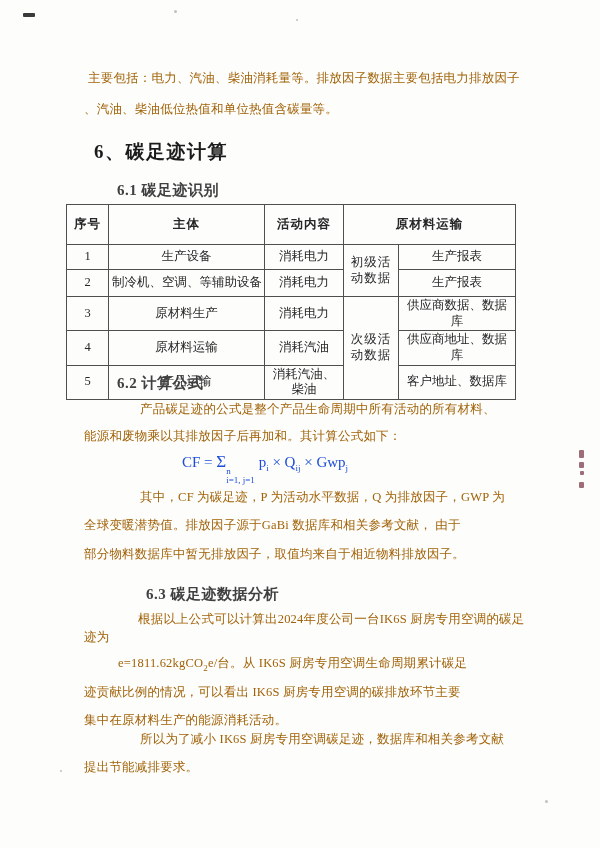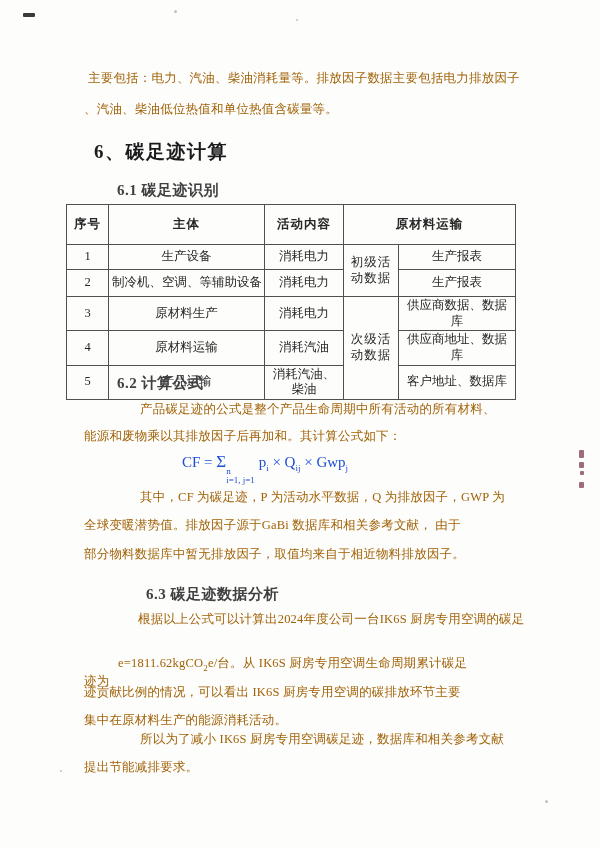--- a/index.html
+++ b/index.html
@@ -152,21 +152,21 @@
     </span>
   <span>p</span><sub>i</sub><span> × </span><span>Q</span><sub>ij</sub><span> × </span><span>Gwp</span><sub>j</sub>
 </div>
 
 <div class="line" style="left:140px; top:489px;">其中，CF 为碳足迹，P 为活动水平数据，Q 为排放因子，GWP 为</div>
 <div class="line" style="left:84px;  top:517px;">全球变暖潜势值。排放因子源于GaBi 数据库和相关参考文献， 由于</div>
 <div class="line" style="left:84px;  top:546px;">部分物料数据库中暂无排放因子，取值均来自于相近物料排放因子。</div>
 
 <div class="h2" style="left:117px; top:585px;margin-left:29px;">6.3 碳足迹数据分析</div>
 <div class="line" style="left:138px; top:611px;">根据以上公式可以计算出2024年度公司一台IK6S 厨房专用空调的碳足</div>
-<div class="line" style="left:84px;  top:629px;margin-top:44px;">迹为</div>
+<div class="line" style="left:84px;  top:629px;">迹为</div>
 
 <div class="line" style="left:118px; top:655px;"><span>e=1811.62kgCO</span><sub>2</sub><span>e/台。从 IK6S 厨房专用空调生命周期累计碳足</span></div>
 <div class="line" style="left:84px; top:684px;">迹贡献比例的情况，可以看出 IK6S 厨房专用空调的碳排放环节主要</div>
 <div class="line" style="left:84px; top:712px;">集中在原材料生产的能源消耗活动。</div>
 
 <div class="line" style="left:140px; top:731px;">所以为了减小 IK6S 厨房专用空调碳足迹，数据库和相关参考文献</div>
 <div class="line" style="left:84px;  top:759px;">提出节能减排要求。</div>
 
 <div class="artifact mark-dash" style="left:23px; top:13px; width:12px; height:4px;"></div>
 <div class="artifact speck" style="left:174px; top:10px; width:3px; height:3px;"></div>

